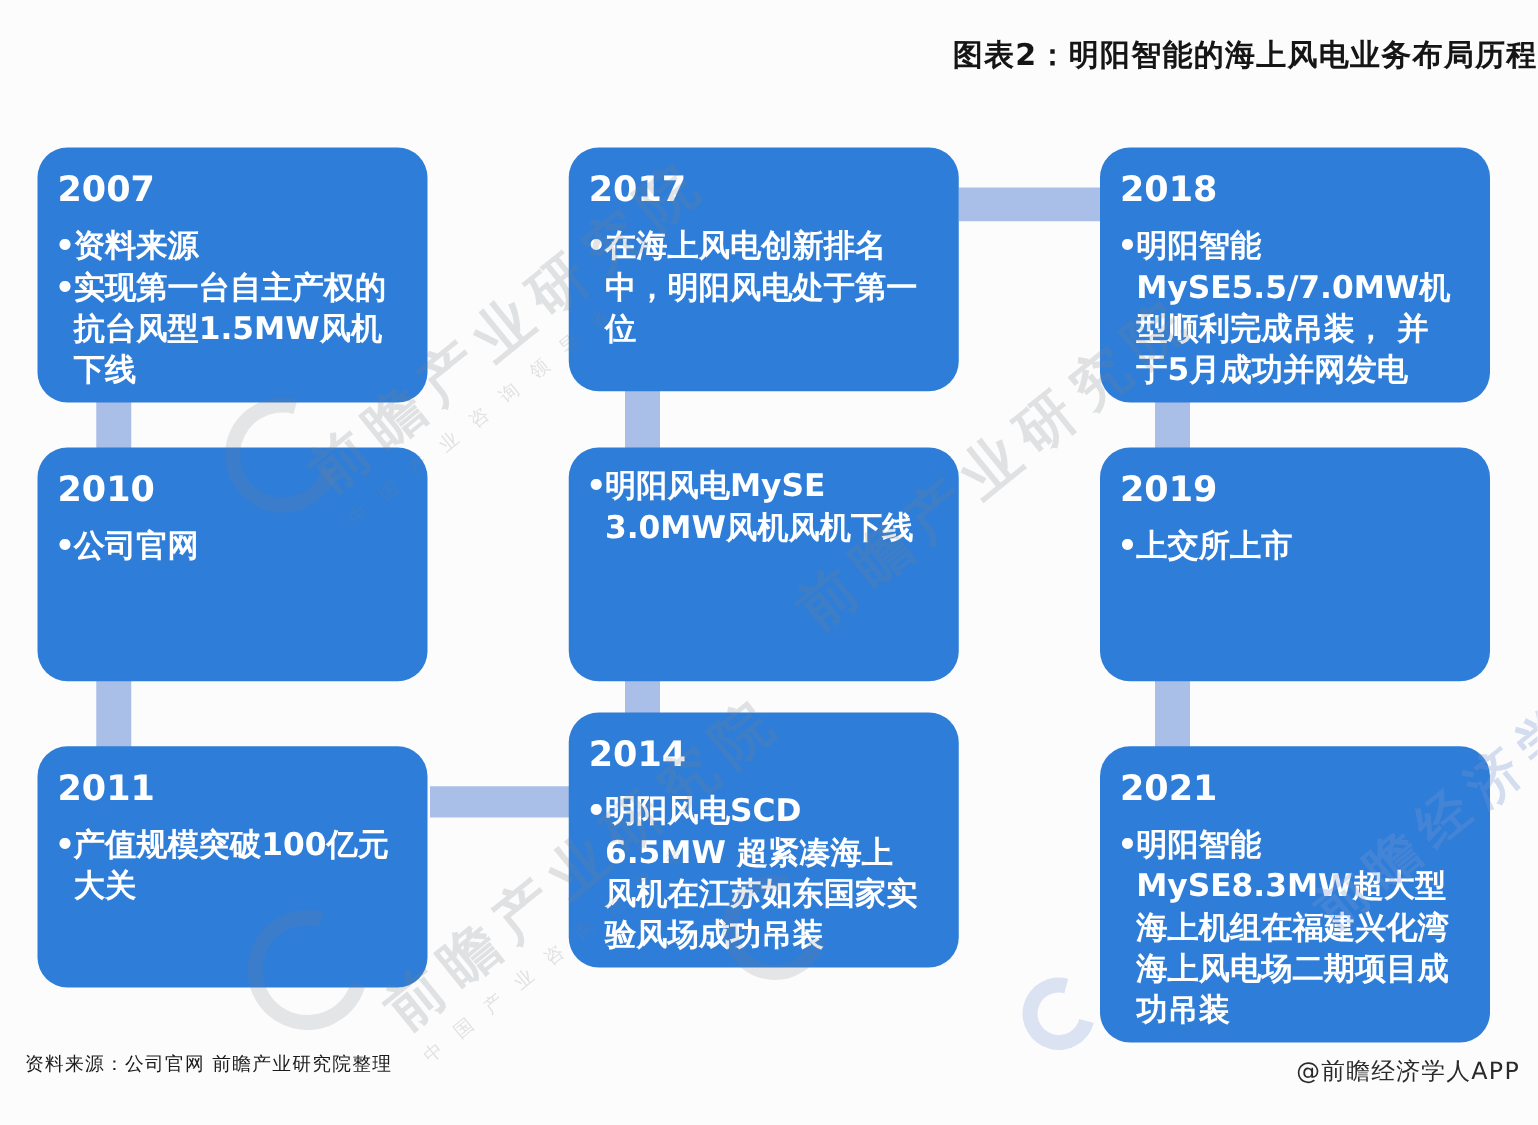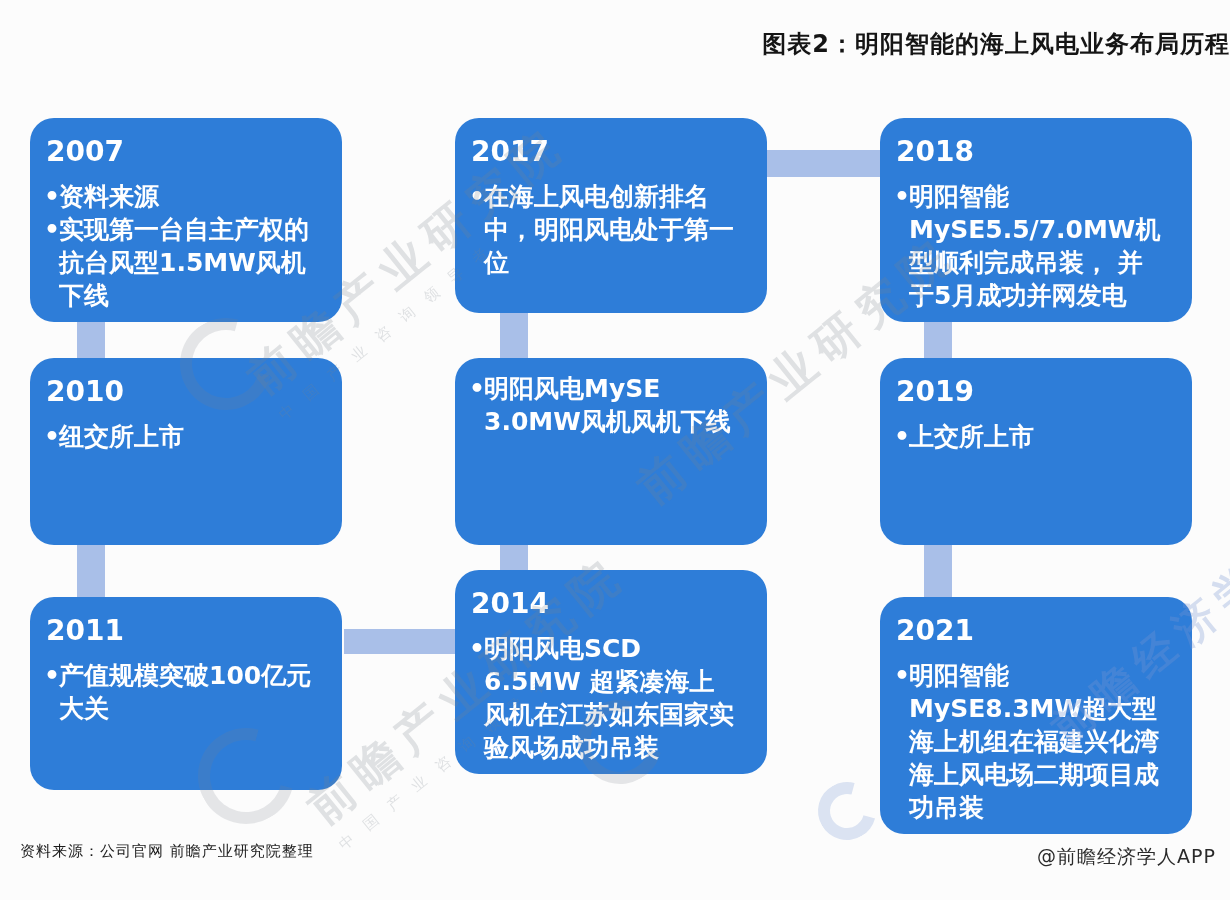--- a/index.html
+++ b/index.html
@@ -108,21 +108,21 @@
     <div class="bullet">
       <span class="dot">•</span>
       <span class="btext">明阳智能MySE5.5/7.0MW机型顺利完成吊装， 并于5月成功并网发电</span>
     </div>
   </section>
 
   <section class="box" style="left:30px;top:358px;min-height:187px">
     <div class="year">2010</div>
     <div class="bullet">
       <span class="dot">•</span>
-      <span class="btext">纽交所上市</span>
+      <span class="btext">公司官网</span>
     </div>
   </section>
 
   <section class="box" style="left:455px;top:358px;min-height:187px">
     <div class="bullet">
       <span class="dot">•</span>
       <span class="btext">明阳风电MySE 3.0MW风机风机下线</span>
     </div>
   </section>
 

